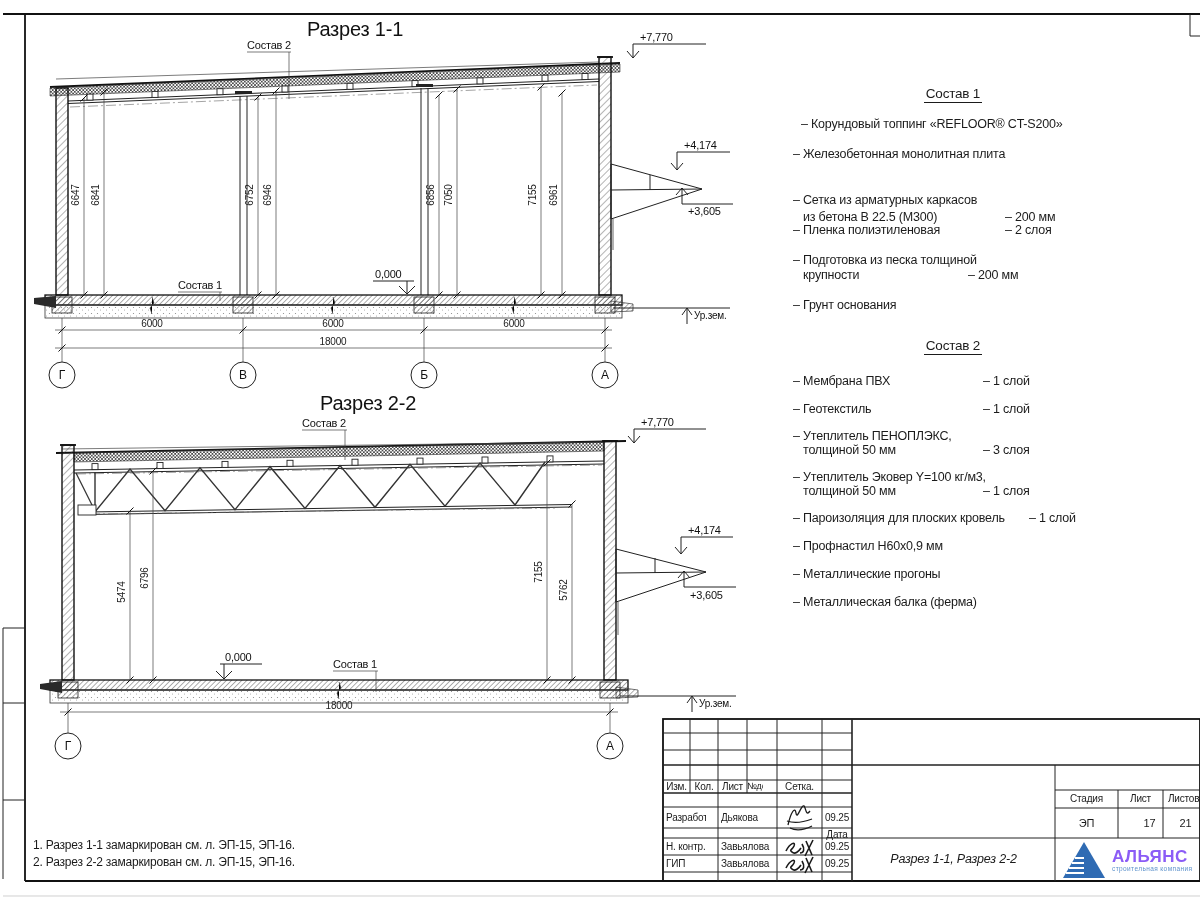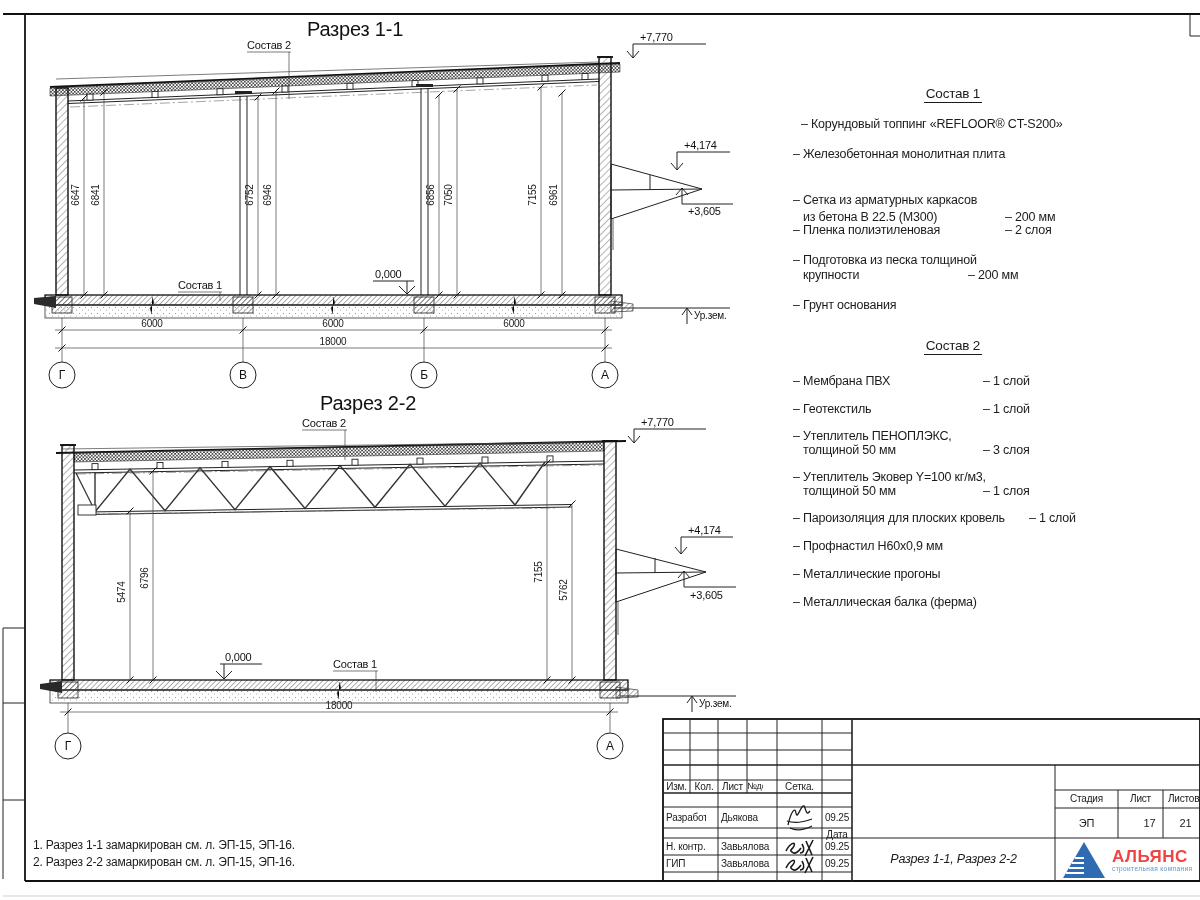--- a/index.html
+++ b/index.html
@@ -20,21 +20,21 @@
   .lline{position:absolute;left:0;white-space:nowrap;}
   .ind{padding-left:10px;}
   .val{position:absolute;left:212px;}
   .s2v .val{left:190px;}
   .s2v .val.wide{left:236px;}
   .tbtext{position:absolute;font-size:10px;overflow:hidden;border-radius:6px;}
   .cellc{text-align:center;}
   .notes{position:absolute;left:33px;top:837px;font-size:12px;line-height:17px;}
   .logo-wrap{position:absolute;left:1062px;top:840px;width:138px;height:40px;display:flex;align-items:center;}
   .logo-texts{margin-left:6px;}
-  .logo-name{font-weight:bold;font-size:17px;color:#ef4444;letter-spacing:0.5px;line-height:17px;}
+  .logo-name{font-weight:bold;font-size:17px;color:#8b5cf6;letter-spacing:0.5px;line-height:17px;}
   .logo-tag{font-size:6.5px;color:#5e93cc;letter-spacing:0.4px;line-height:8px;}
 </style>
 </head>
 <body>
 
 <div id="sheet">
 
 <svg width="1200" height="900" viewBox="0 0 1200 900">
   <defs>
     <pattern id="hatch" width="5" height="5" patternTransform="rotate(45)" patternUnits="userSpaceOnUse">

